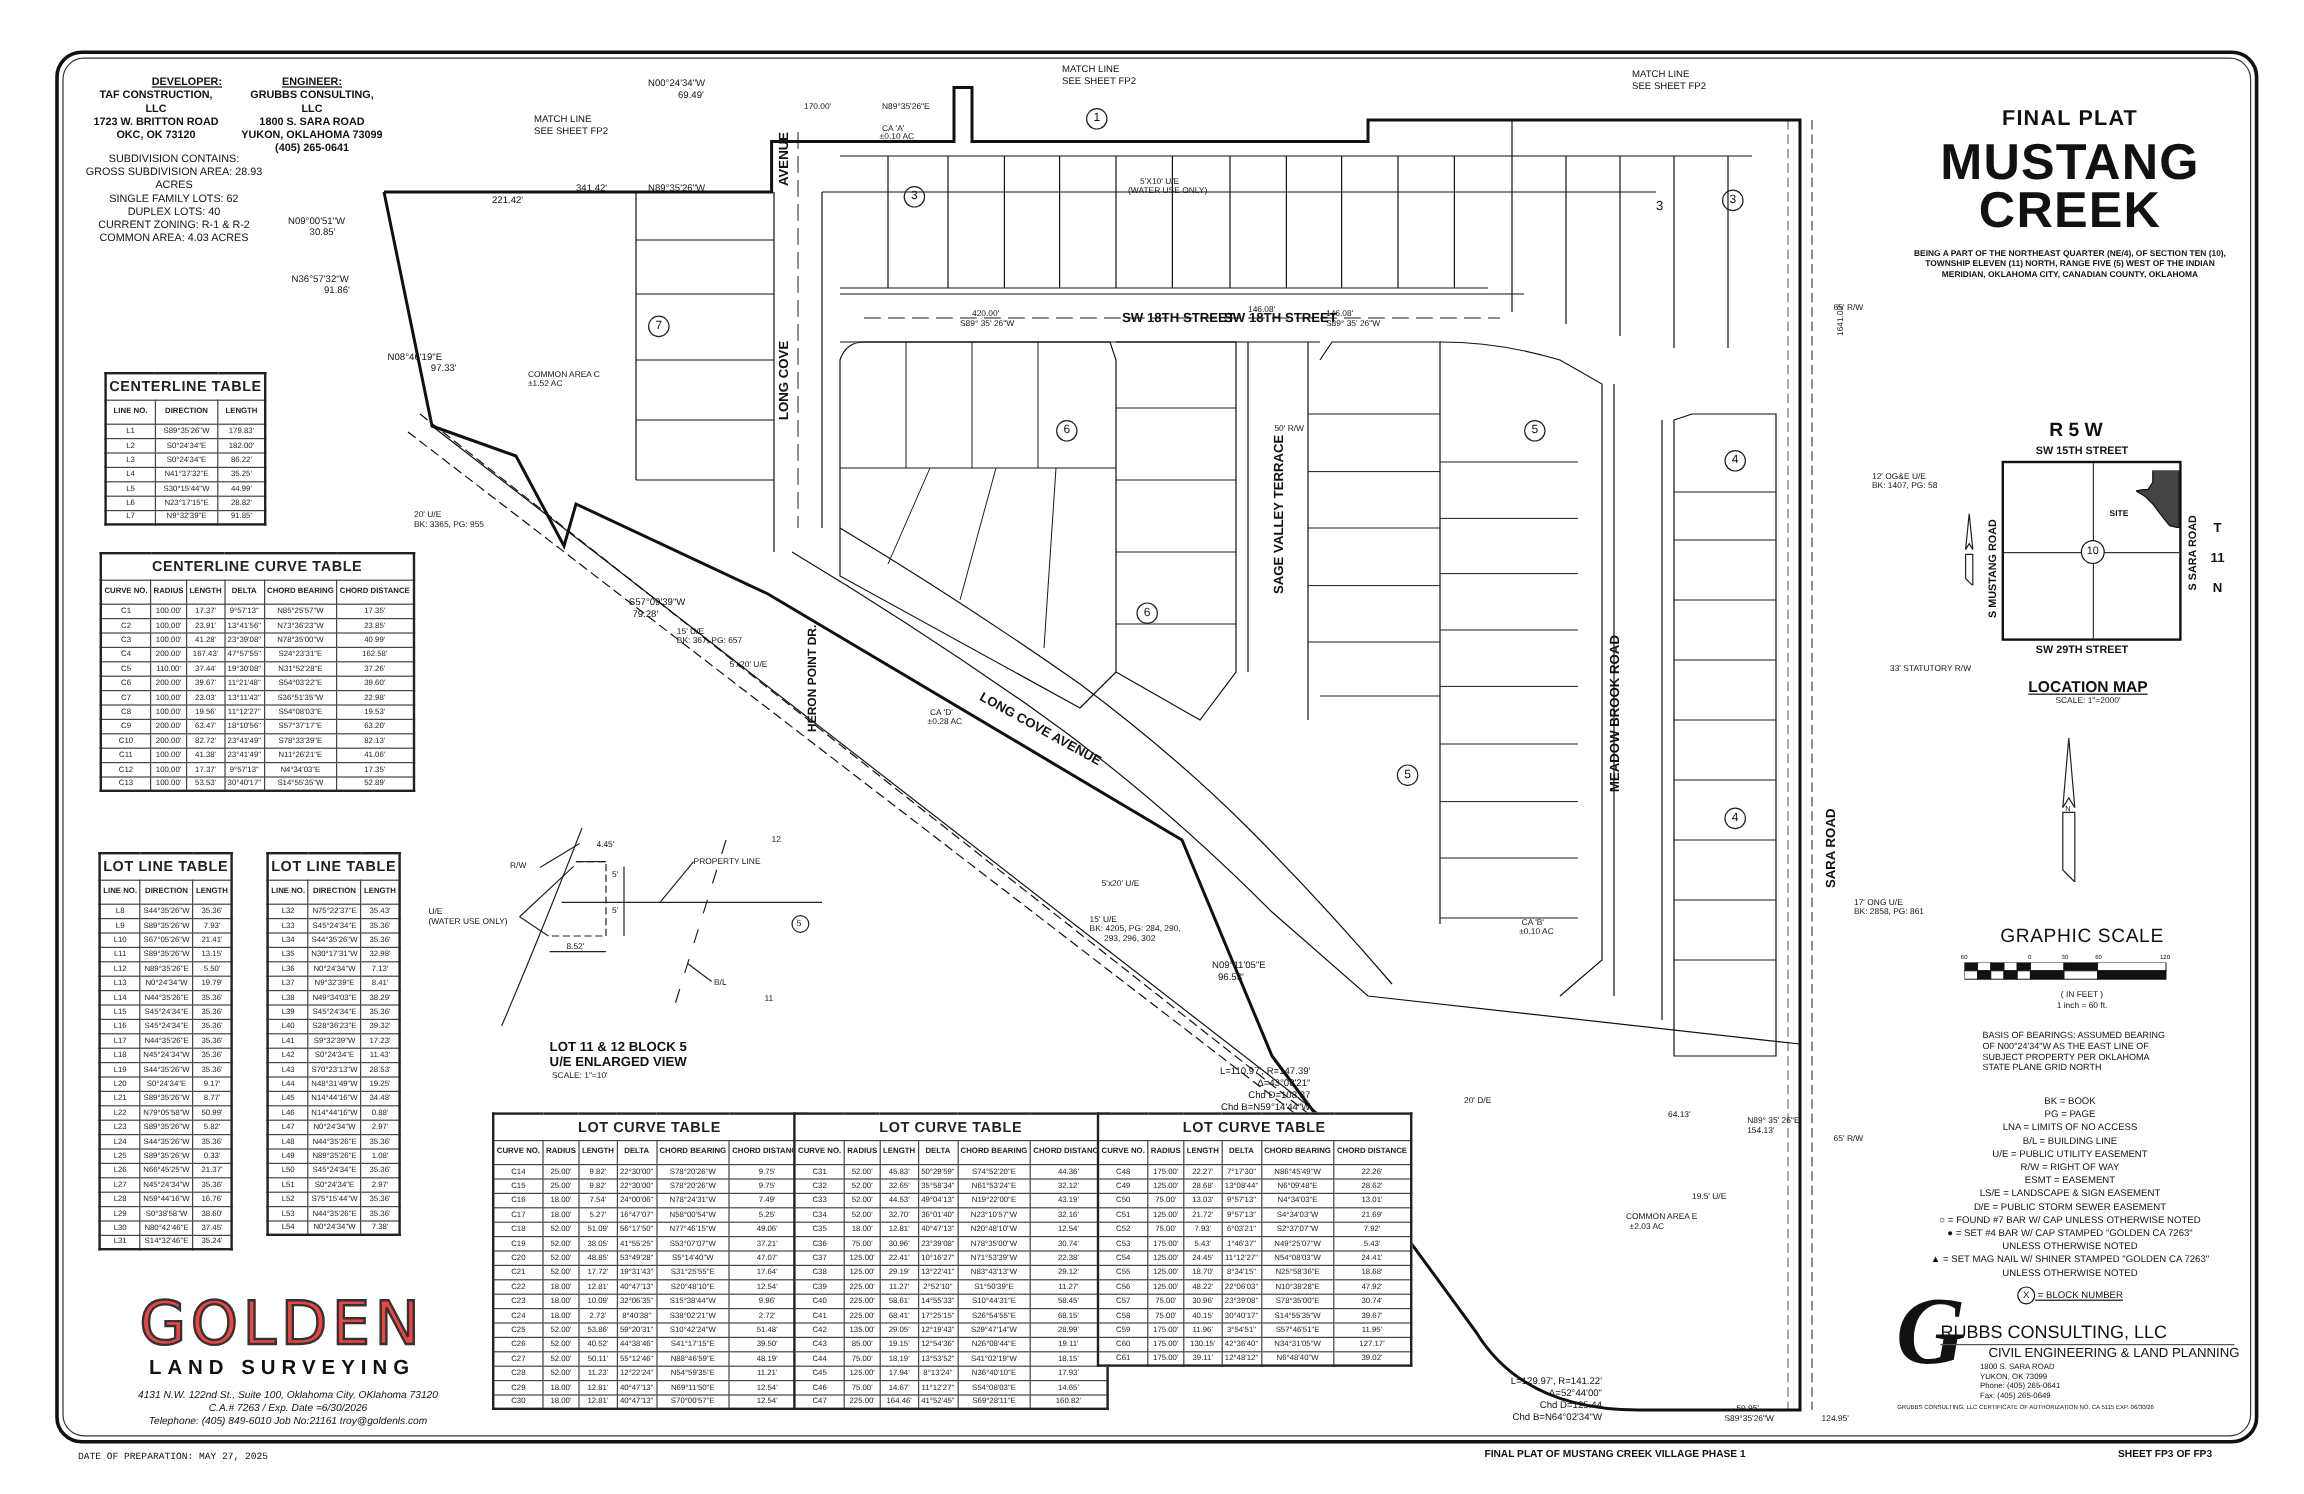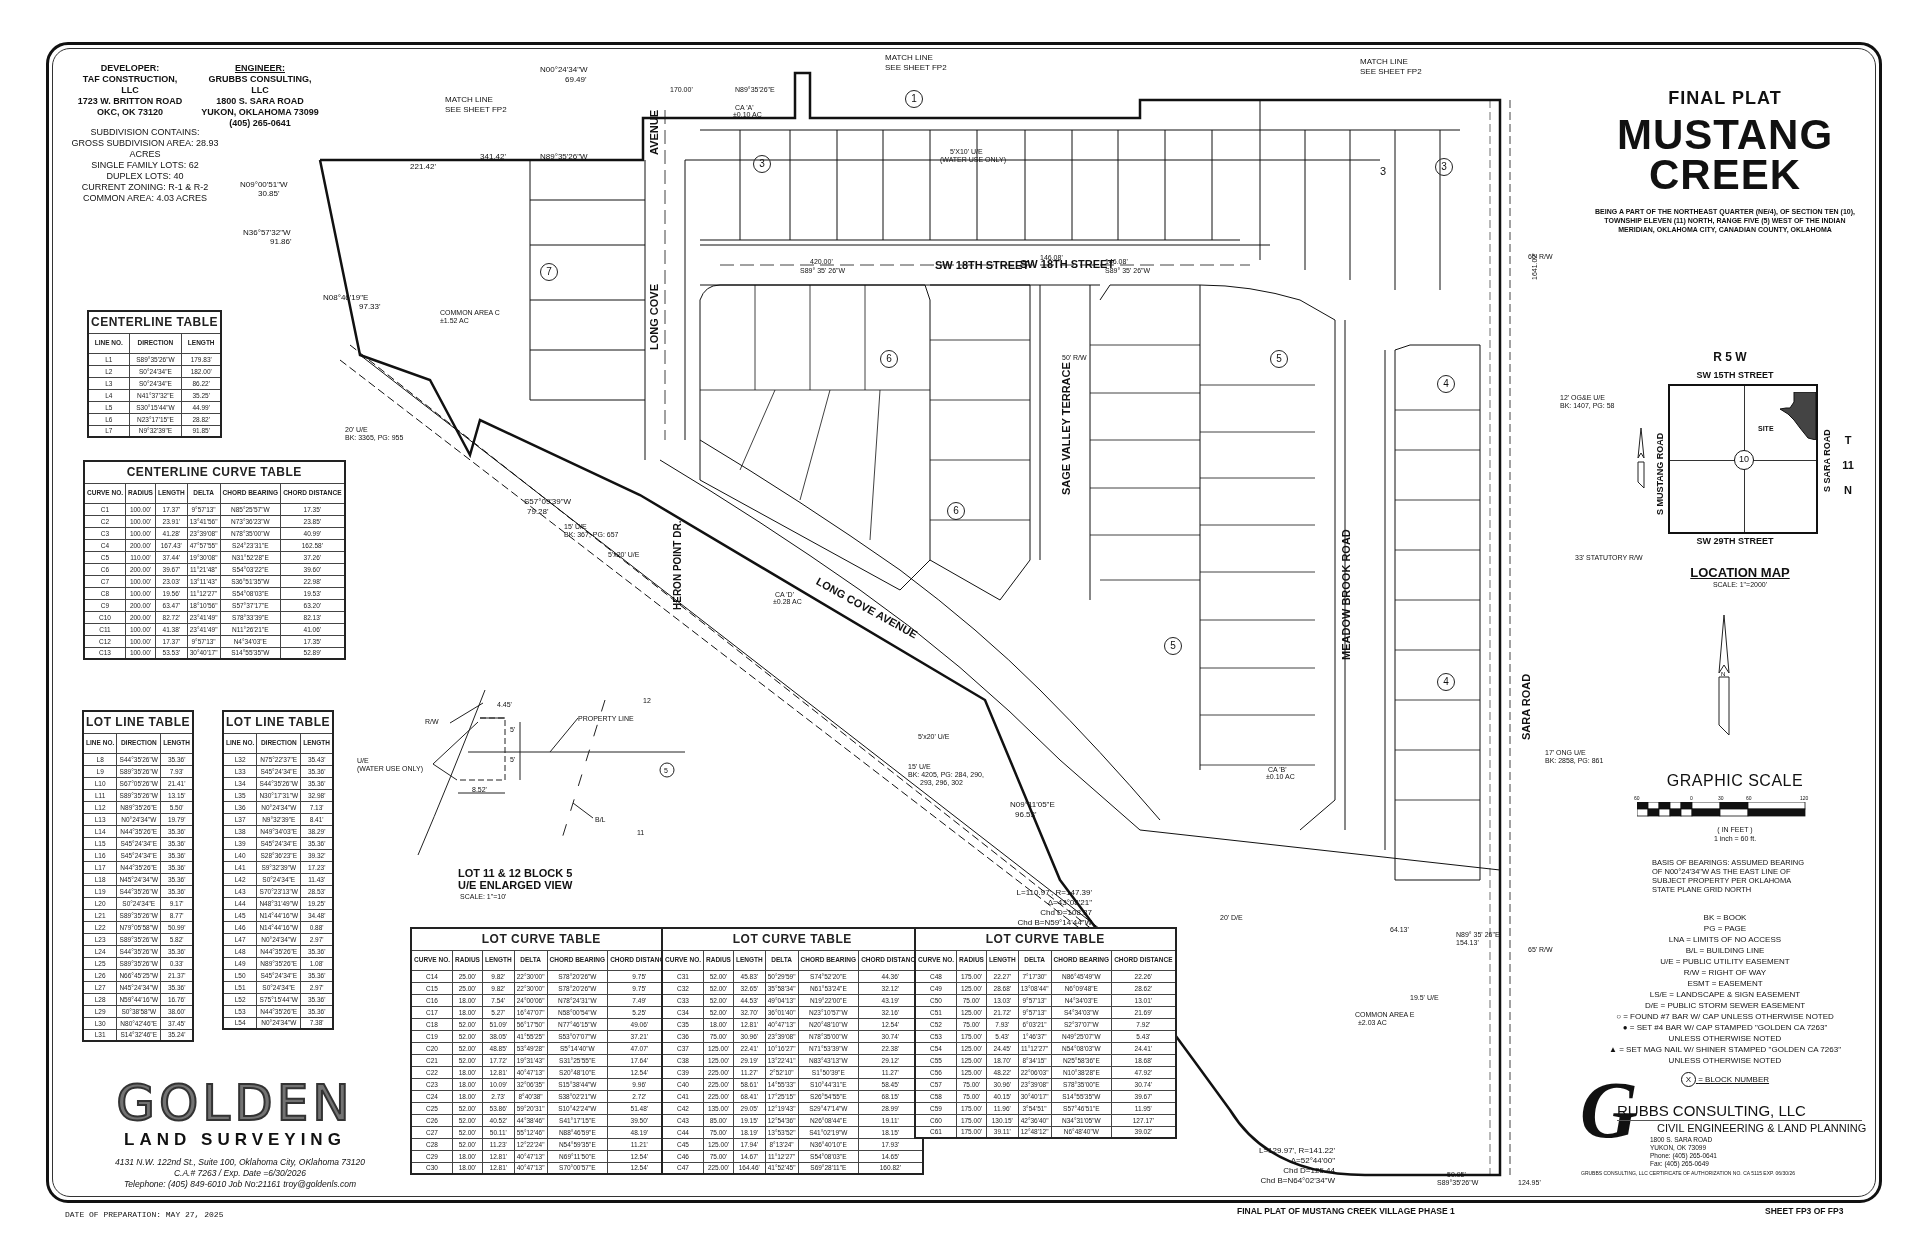--- a/index.html
+++ b/index.html
@@ -25,21 +25,21 @@
   .legend-lines div { font-size: 8px; line-height: 11px; text-align: center; }
   svg text { font-family: "Liberation Sans", sans-serif; }
 </style>
 </head>
 <body>
 
 <div class="frame-outer"></div>
 <div class="frame-inner"></div>
 
 <div class="abs c md b" style="left:75px;top:63px;width:110px;">
-  <div style="">DEVELOPER:</div>
+  <div style="text-decoration:underline;text-align:right;">DEVELOPER:</div>
   <div>TAF CONSTRUCTION, LLC</div>
   <div>1723 W. BRITTON ROAD</div>
   <div>OKC, OK 73120</div>
 </div>
 <div class="abs c md b" style="left:200px;top:63px;width:120px;">
   <div style="text-decoration:underline;">ENGINEER:</div>
   <div>GRUBBS CONSULTING, LLC</div>
   <div>1800 S. SARA ROAD</div>
   <div>YUKON, OKLAHOMA 73099</div>
   <div>(405) 265-0641</div>
@@ -1187,21 +1187,21 @@
 
 <div class="abs c title-block" style="left:1580px;top:88px;width:290px;">
   <div class="t1" style="font-size:18px;margin-bottom:6px;">FINAL PLAT</div>
   <div class="t2">MUSTANG</div>
   <div class="t2">CREEK</div>
   <div class="xs b" style="margin-top:12px;">BEING A PART OF THE NORTHEAST QUARTER (NE/4), OF SECTION TEN (10),</div>
   <div class="xs b">TOWNSHIP ELEVEN (11) NORTH, RANGE FIVE (5) WEST OF THE INDIAN</div>
   <div class="xs b">MERIDIAN, OKLAHOMA CITY, CANADIAN COUNTY, OKLAHOMA</div>
 </div>
 
-<div class="abs b c" style="left:1690px;top:350px;width:80px;font-size:12px;">R 5 W</div>
+<div class="abs b c" style="left:1690px;top:350px;width:80px;font-size:16px;">R 5 W</div>
 <div class="abs b c" style="left:1660px;top:370px;width:150px;font-size:9px;">SW 15TH STREET</div>
 <div class="abs" style="left:1668px;top:384px;width:150px;height:150px;border:2px solid #111;">
   <div class="abs" style="left:74px;top:0;width:1px;height:146px;background:#333;"></div>
   <div class="abs" style="left:0;top:74px;width:146px;height:1px;background:#333;"></div>
   <svg class="abs" style="left:110px;top:6px;" width="38" height="48">
       <polygon points="14,0 36,0 36,48 28,46 20,36 14,28 8,22 0,17 6,16 10,16 14,10" fill="#444" stroke="#111"></polygon>
     </svg>
   <div class="abs b xs" style="left:88px;top:38px;">SITE</div>
   <div class="abs c" style="left:64px;top:64px;width:20px;height:20px;border:1.5px solid #111;border-radius:50%;font-size:9px;line-height:17px;background:#fff;">10</div>
 </div>
@@ -1280,21 +1280,21 @@
   <div>D/E = PUBLIC STORM SEWER EASEMENT</div>
   <div><span>○</span> <span>= FOUND #7 BAR W/ CAP UNLESS OTHERWISE NOTED</span></div>
   <div><span>●</span> <span>= SET #4 BAR W/ CAP STAMPED "GOLDEN CA 7263"</span></div>
   <div>UNLESS OTHERWISE NOTED</div>
   <div><span>▲</span> <span>= SET MAG NAIL W/ SHINER STAMPED "GOLDEN CA 7263"</span></div>
   <div>UNLESS OTHERWISE NOTED</div>
   <div style="margin-top:6px;text-decoration:underline;"><span style="display:inline-block;width:15px;height:15px;border:1px solid #111;border-radius:50%;line-height:13px;font-size:8px;">X</span> <span>= BLOCK NUMBER</span></div>
 </div>
 
 <div class="abs c" style="left:95px;top:1078px;width:280px;">
-  <div style="font-size:50px;line-height:50px;letter-spacing:4px;color:#737373;-webkit-text-stroke:2px #333;font-family:'DejaVu Sans',sans-serif;">GOLDEN</div>
+  <div style="font-size:50px;line-height:50px;letter-spacing:4px;color:#ef4444;-webkit-text-stroke:2px #333;font-family:'DejaVu Sans',sans-serif;">GOLDEN</div>
   <div style="font-size:17px;font-weight:bold;letter-spacing:5px;margin-top:2px;">LAND SURVEYING</div>
 </div>
 <div class="abs c" style="left:80px;top:1157px;width:320px;font-size:8.5px;line-height:11px;font-style:italic;">
   <div>4131 N.W. 122nd St., Suite 100, Oklahoma City, OKlahoma 73120</div>
   <div>C.A.# 7263 / Exp. Date =6/30/2026</div>
   <div>Telephone: (405) 849-6010 Job No:21161 troy@goldenls.com</div>
 </div>
 
 <div class="abs" style="left:1575px;top:1080px;width:300px;height:100px;">
   <div class="abs" style="left:5px;top:-10px;font-size:80px;font-style:italic;font-family:'Liberation Serif',serif;font-weight:bold;line-height:80px;">G</div>

